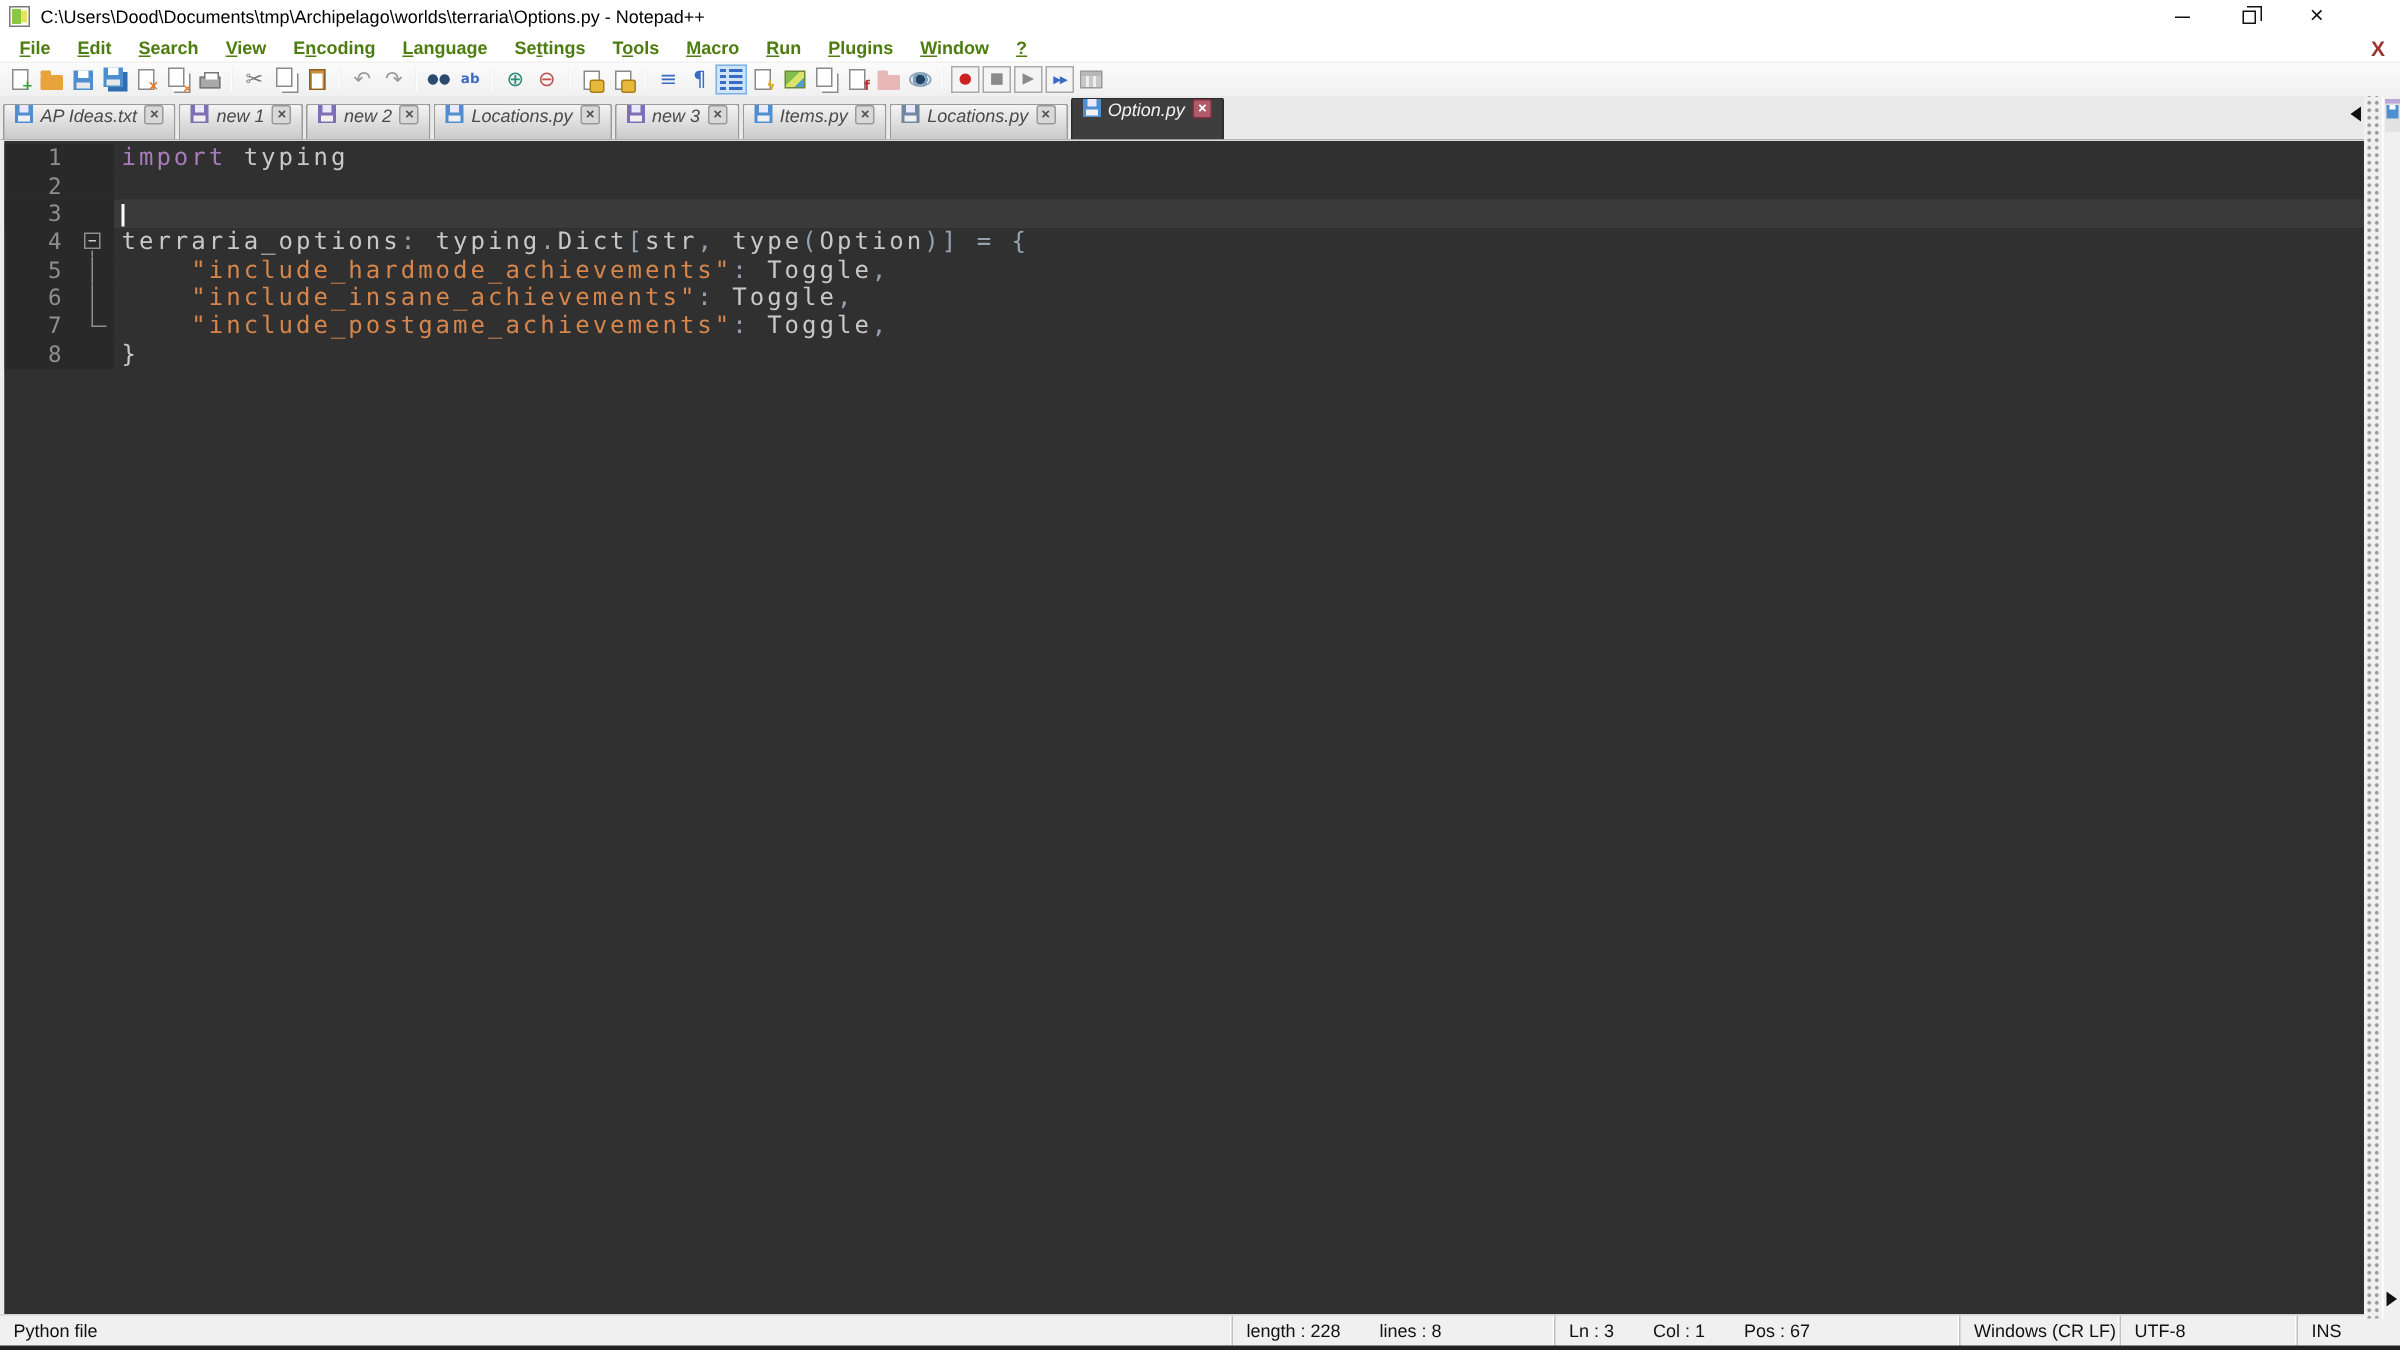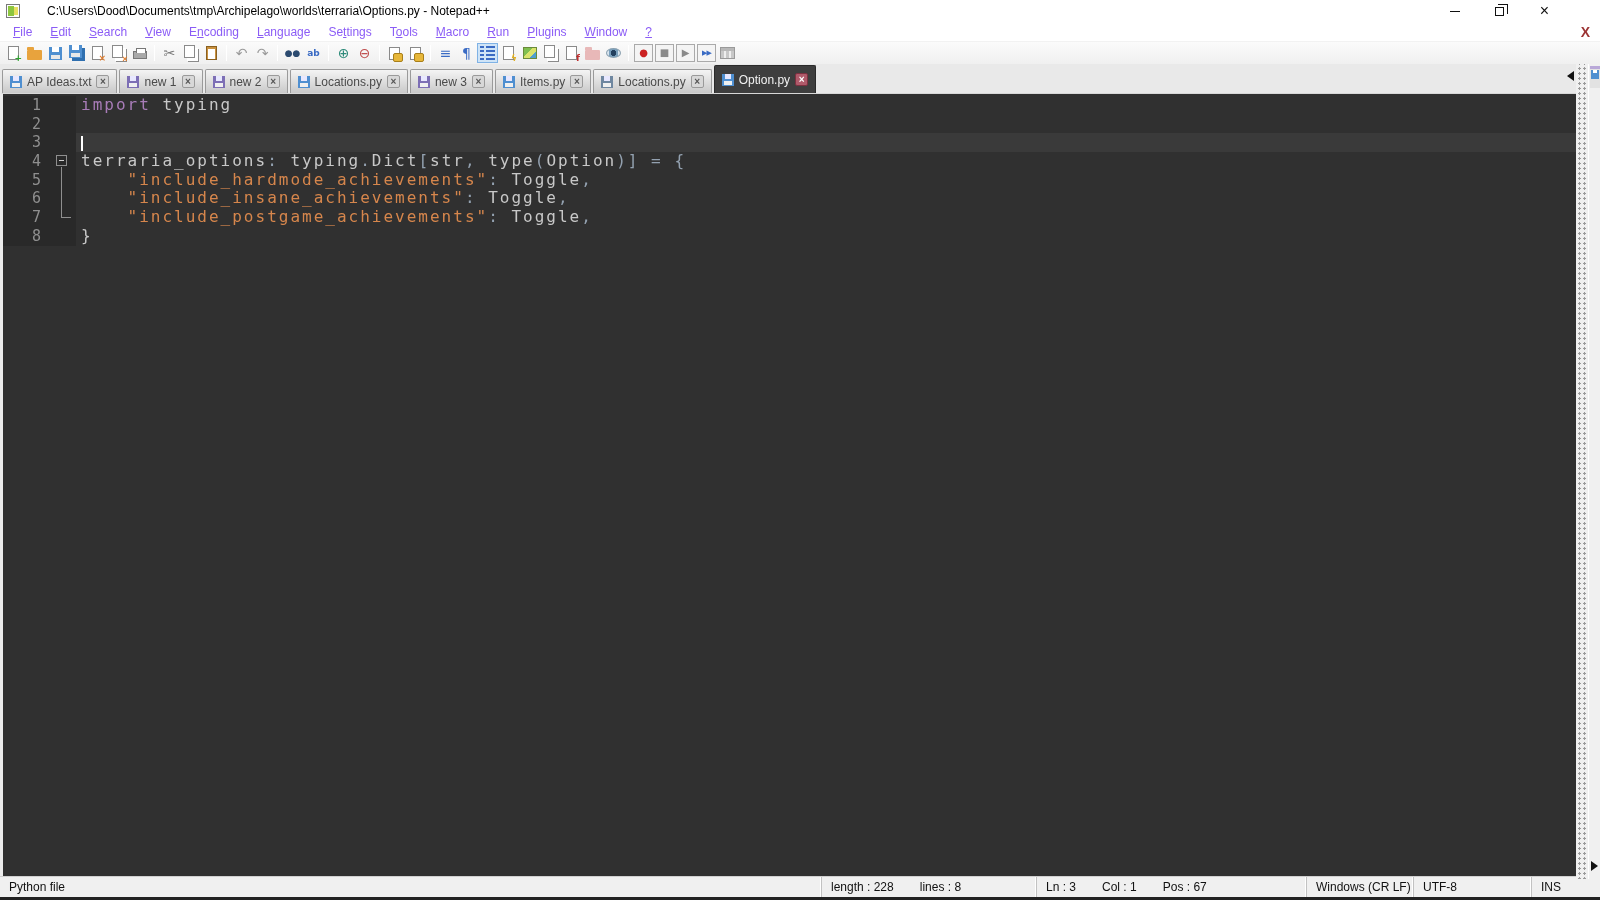--- a/index.html
+++ b/index.html
@@ -1,35 +1,35 @@
 <!DOCTYPE html>
 <html><head>
 <meta charset="utf-8">
 <style>
   * { box-sizing: border-box; margin: 0; padding: 0; }
   html,body { width:1600px; height:900px; overflow:hidden; }
   body { font-family:"Liberation Sans", sans-serif; font-size:12px; background:#e9e9e9; }
   .window { position:relative; width:1600px; height:900px; background:#ffffff; display:flex; flex-direction:column; }
 
   
-  .titlebar { height:22px; background:#ffffff; display:flex; align-items:center; padding-left:6px; flex:0 0 auto; position:relative;gap:20px; }
+  .titlebar { height:22px; background:#ffffff; display:flex; align-items:center; padding-left:6px; flex:0 0 auto; position:relative; }
   .app-icon { width:14px; height:14px; position:relative; background:#fdfdfd; border:1px solid #7a7a7a; margin-right:7px; }
   .app-icon::before { content:""; position:absolute; left:1px; top:1px; width:6px; height:10px; background:#8dc63f; }
   .app-icon::after { content:""; position:absolute; right:1px; top:2px; width:4px; height:8px; background:#e8e060; }
   .title-text { color:#000; font-size:12px; }
   .win-controls { position:absolute; right:33px; top:0; height:22px; display:flex; }
   .win-btn { width:45px; height:22px; display:flex; align-items:center; justify-content:center; color:#111; }
   .glyph-min { width:10px; height:1px; background:#111; display:block; }
   .glyph-restore { width:9px; height:9px; border:1px solid #111; position:relative; display:block; }
   .glyph-restore::before { content:""; position:absolute; left:2px; top:-4px; width:9px; height:9px; border:1px solid #111; border-left:none; border-bottom:none; }
   .glyph-close { font-size:16px; line-height:16px; }
 
   
   .menubar { height:20px; background:#ffffff; display:flex; align-items:center; padding-left:4px; flex:0 0 auto; position:relative; border-bottom:1px solid #f2f2f2; }
-  .menu-item { padding:2px 9px; color:#8b5cf6; font-size:12px; cursor:default; }
+  .menu-item { padding:2px 9px; color:#4d7c0f; font-size:12px; cursor:default;font-weight:bold; }
   .menu-item u { text-decoration:underline; }
   .menu-doc-close { position:absolute; right:6px; top:1px; color:#9c3434; font-weight:bold; font-size:14px; padding:1px 4px; }
 
   
   .toolbar { height:22px; background:linear-gradient(#fbfbfb,#f0f0f0); display:flex; align-items:center; padding-left:3px; flex:0 0 auto; }
   .tb-sep { width:1px; height:16px; background:#c9c9c9; margin:0 4px; border-right:1px solid #fff; }
   .tb-btn { width:21px; height:20px; display:flex; align-items:center; justify-content:center; position:relative; border:1px solid transparent; }
   .tb-btn.pressed { background:#cfe4f7; border:1px solid #7fb2e5; }
   .ic-char { font-size:14px; line-height:14px; font-family:"DejaVu Sans", sans-serif; }
   .ic-char.small { font-size:9px; font-weight:bold; letter-spacing:0; }
@@ -55,21 +55,21 @@
   .ic-map { width:14px; height:12px; background:linear-gradient(135deg,#7fbf4f 0 40%, #d9e36a 40% 70%, #4f9fd0 70%); border:1px solid #6a8a3a; }
   .ic-eye { width:15px; height:10px; border-radius:50%; background:radial-gradient(circle at 50% 50%, #23405f 0 3px, #7aa0bd 3px 5px, #d8e4ee 5px); border:1px solid #8aa0b0; }
   .ic-boxchar { width:19px; height:18px; border:1px solid #aaaaaa; background:#f4f4f4; display:flex; align-items:center; justify-content:center; font-size:10px; line-height:10px; font-family:"DejaVu Sans", sans-serif; }
   .ic-boxchar.small { font-size:7px; letter-spacing:-1px; }
   .ic-grid { width:15px; height:12px; border:1px solid #9a9a9a; background:
       linear-gradient(#b8b8b8 0 3px, transparent 3px),
       repeating-linear-gradient(to right, #c8c8c8 0 3px, #efefef 3px 5px); }
 
   
   .tabbar { height:29px; background:#e9e9e9; display:flex; align-items:flex-end; padding-left:2px; flex:0 0 auto; position:relative; }
-  .tab { height:24px; display:flex; align-items:center; gap:5px; padding:0 7px; background:linear-gradient(#f4f4f4,#c9c9c9); border:1px solid #9a9a9a; border-bottom:none; margin-right:2px; color:#4a4a4a; font-size:12px; border-radius:2px 2px 0 0; }
+  .tab { height:24px; display:flex; align-items:flex-start; gap:5px; padding:0 7px; background:linear-gradient(#f4f4f4,#c9c9c9); border:1px solid #9a9a9a; border-bottom:none; margin-right:2px; color:#4a4a4a; font-size:12px; border-radius:2px 2px 0 0;font-style:italic; }
   .tab .tab-floppy { width:12px; height:12px; position:relative; flex:0 0 auto; }
   .tab .tab-floppy::before { content:""; position:absolute; left:3px; top:0; width:6px; height:5px; background:#e8e8ff; }
   .tab .tab-floppy::after { content:""; position:absolute; left:2px; bottom:1px; width:8px; height:4px; background:#f0f0f0; }
   .tab .tab-close { width:13px; height:13px; border:1px solid #9a9a9a; background:#d8d8d8; color:#555; font-size:10px; line-height:11px; text-align:center; font-weight:bold; border-radius:2px; }
   .tab.active { height:28px; background:#3e3e3e; border-color:#2a2a2a; color:#f2f2f2; }
   .tab.active .tab-close { background:#b05a6a; border-color:#7d3040; color:#fff; }
   .tab-scroll-left { position:absolute; right:26px; top:7px; width:0; height:0; border-top:5px solid transparent; border-bottom:5px solid transparent; border-right:7px solid #111; }
 
   
   .main { flex:1 1 auto; display:flex; background:#303030; border-top:1px solid #d8d8d8; border-left:3px solid #ececec; position:relative; min-height:0; }

